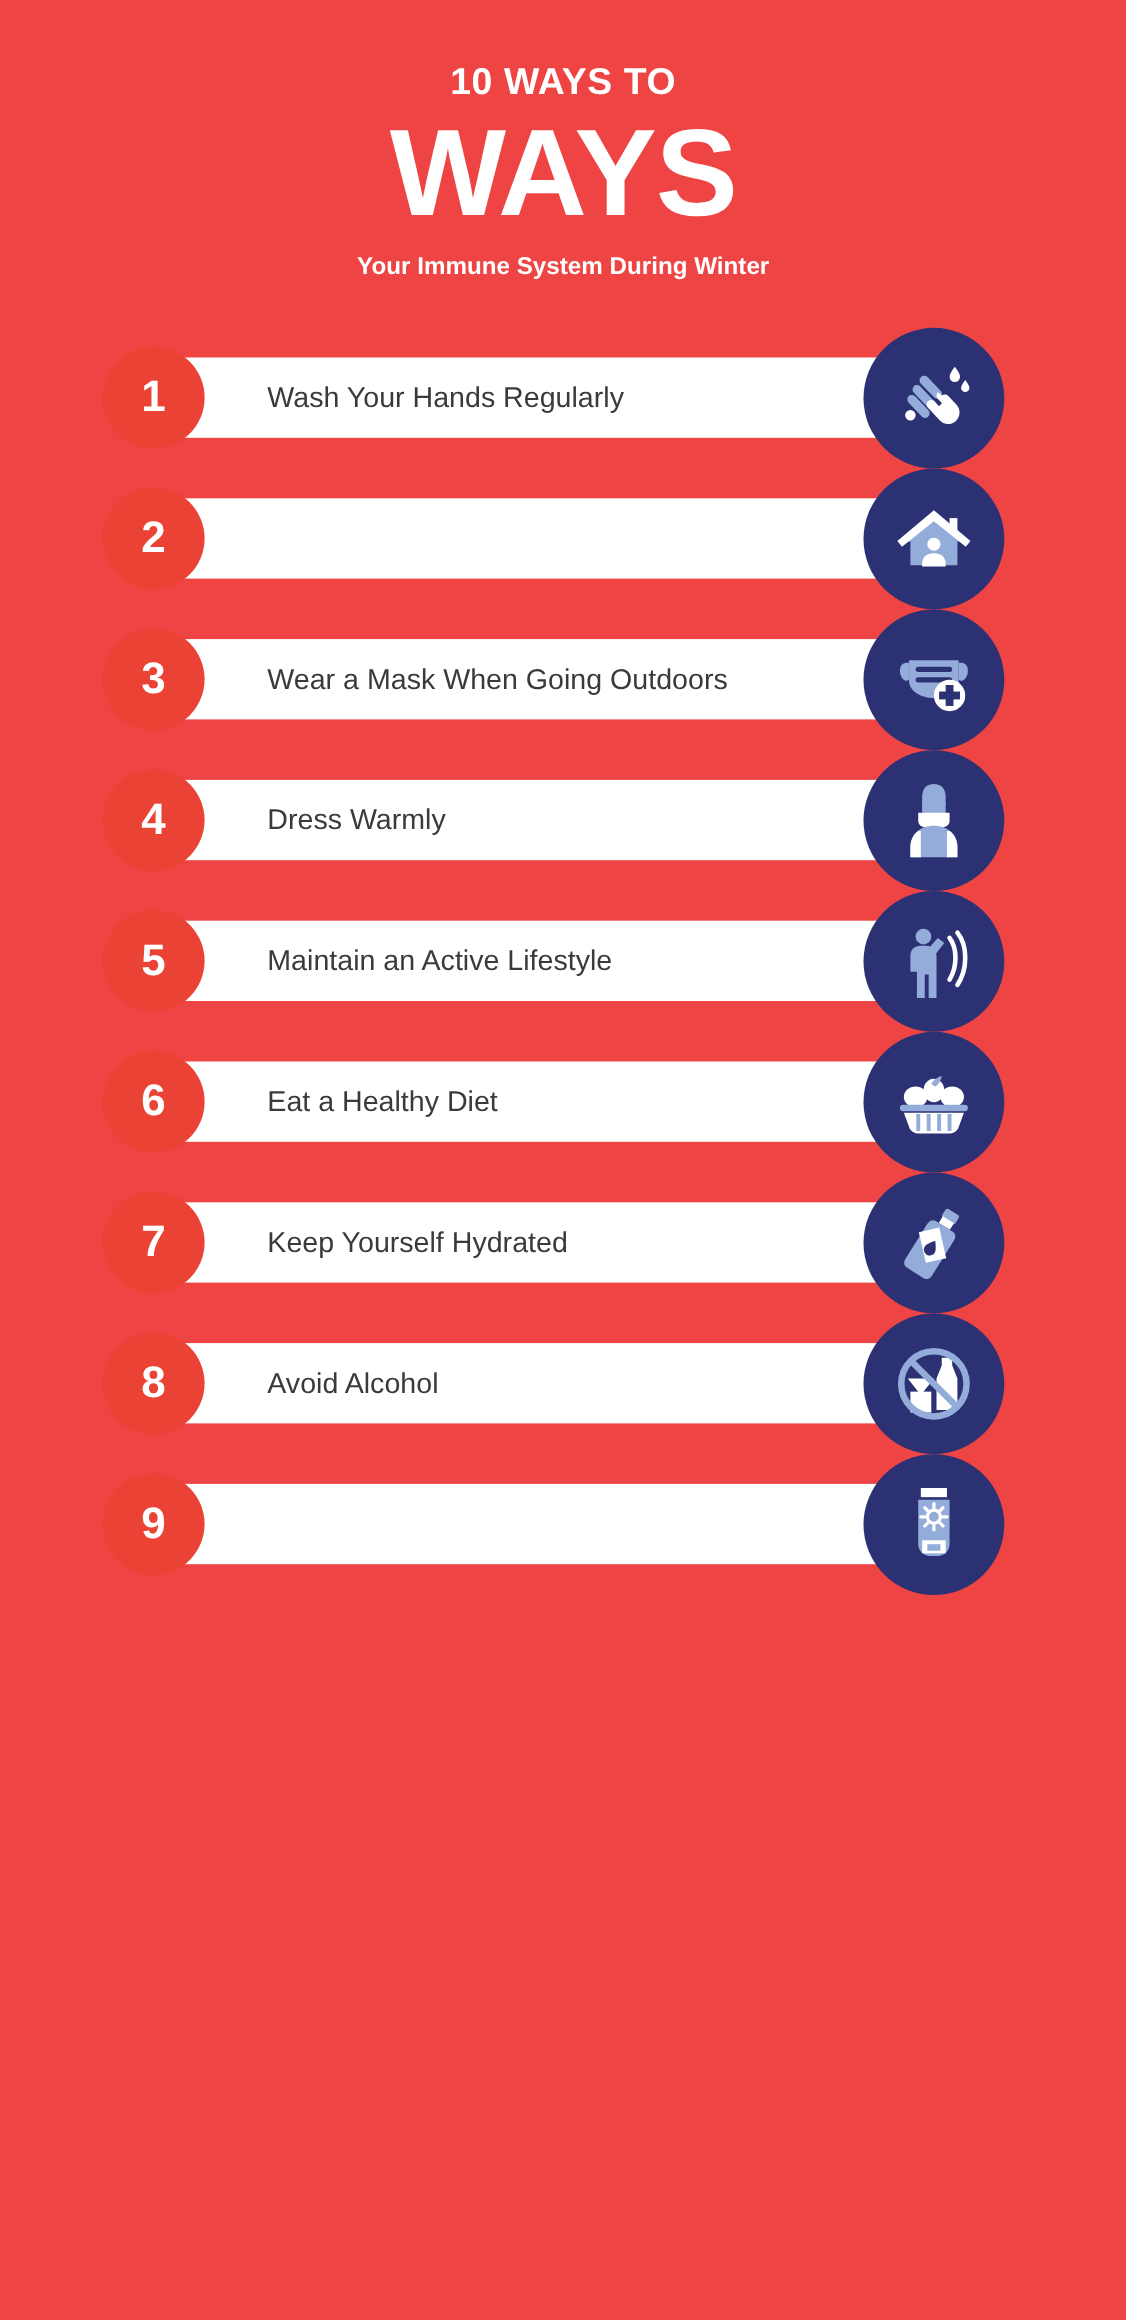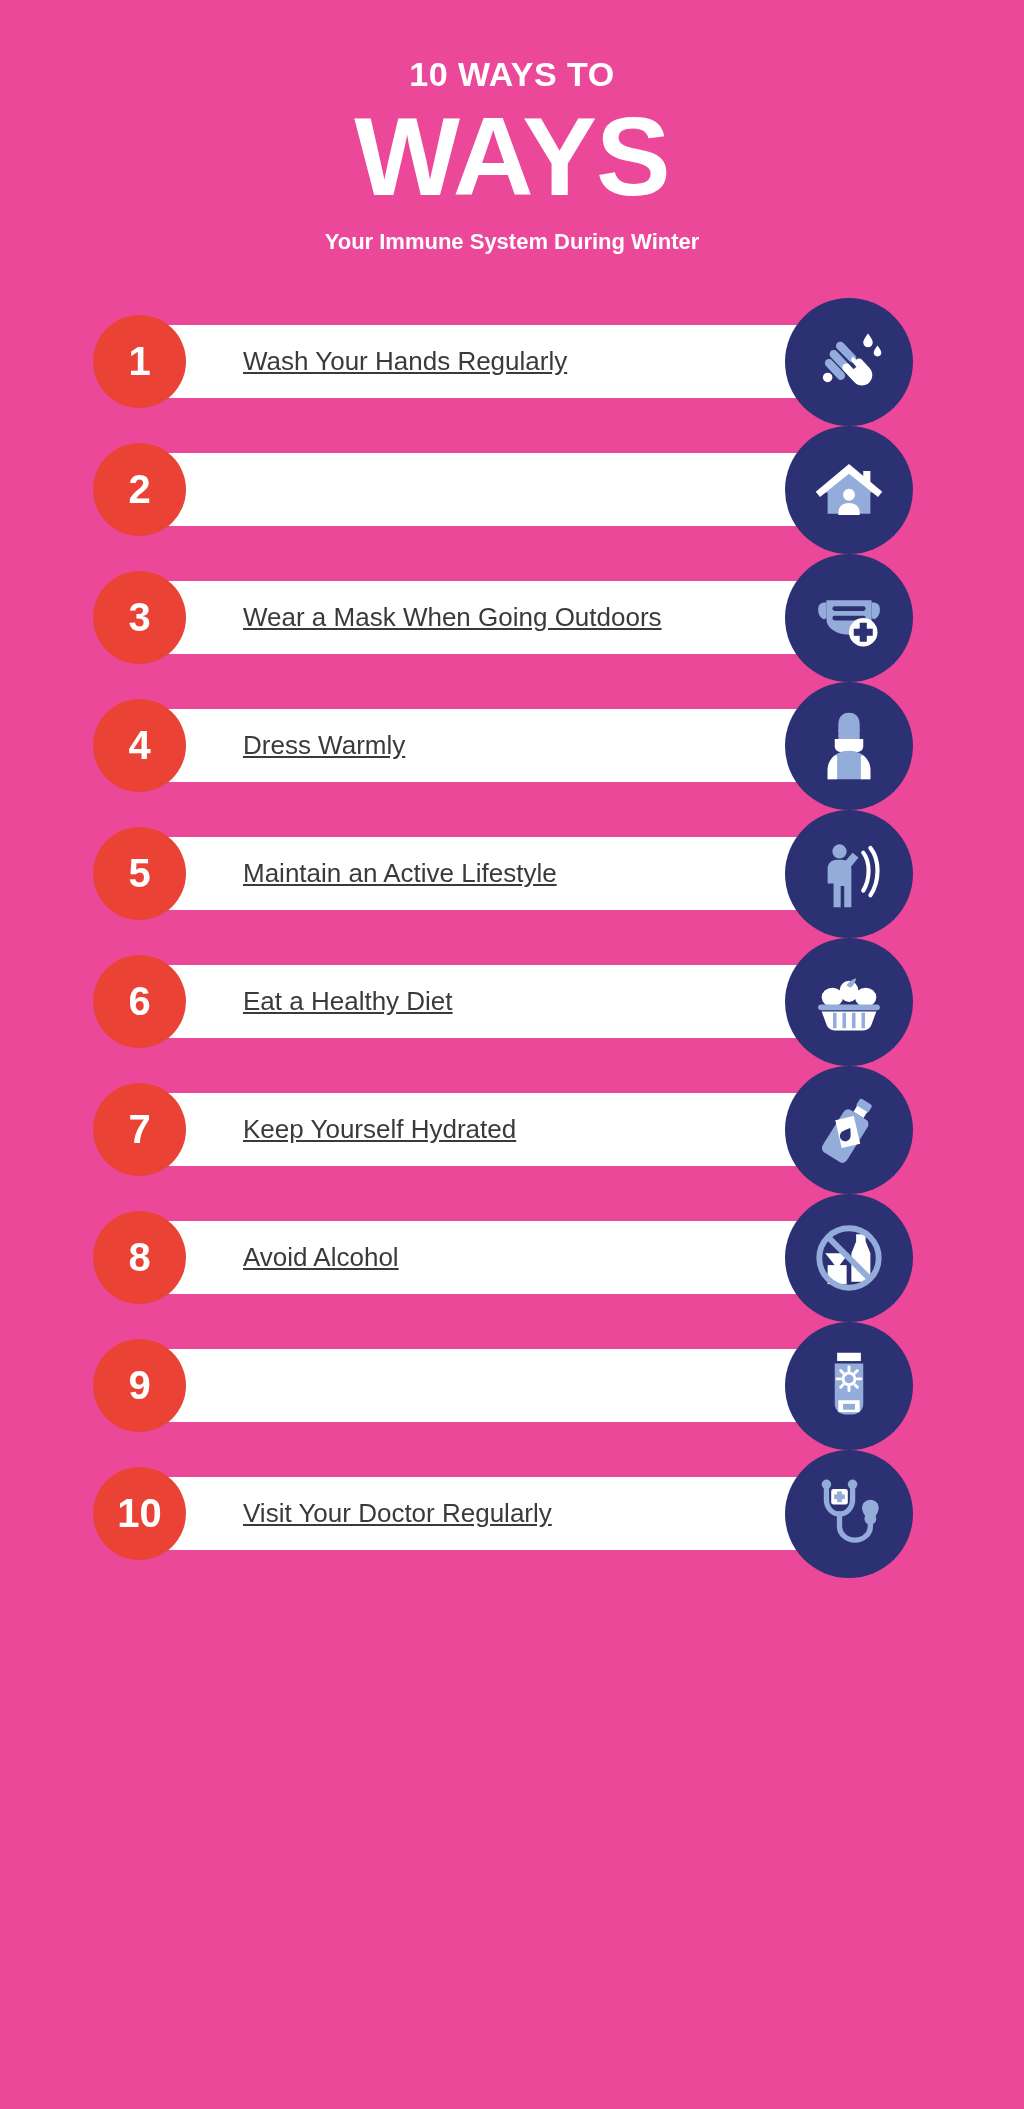--- a/index.html
+++ b/index.html
@@ -10,21 +10,21 @@
     width: 1024px;
     height: 2109px;
     background: #3c52a0;
     font-family: "Liberation Sans", sans-serif;
     overflow: hidden;
   }
   .poster {
     position: relative;
     width: 1024px;
     height: 2109px;
-    background: #ec4899;
+    background: #ef4444;
     box-sizing: border-box;
   }
 
   
   .header {
     padding-top: 56px;
     text-align: center;
   }
   .eyebrow {
     color: #ffffff;
@@ -91,21 +91,20 @@
     width: 490px;
     height: 73px;
     display: flex;
     align-items: center;
     color: #3a3a3a;
     font-size: 26px;
     font-weight: normal;
     line-height: 1.28;
     white-space: pre-line;
     z-index: 4;
-    text-decoration: underline;
   }
   .icon-circle {
     position: absolute;
     left: 785px;
     top: 0px;
     width: 128px;
     height: 128px;
     border-radius: 50%;
     background: #2c3173;
     display: flex;
@@ -286,35 +285,15 @@
             <line x1="37" y1="31" x2="39" y2="33"></line>
             <line x1="39" y1="19" x2="37" y2="21"></line>
             <line x1="27" y1="31" x2="25" y2="33"></line>
           </g>
           <rect x="23" y="44" width="18" height="10" fill="#ffffff"></rect>
           <rect x="27" y="47" width="10" height="5" fill="#93acd9"></rect>
         </svg>
       </div>
     </div>
 
-    <div class="row">
-      <div class="bar"></div>
-      <div class="num-badge">10</div>
-      <div class="label">Visit Your Doctor Regularly</div>
-      <div class="icon-circle">
-        <svg viewBox="0 0 64 64" xmlns="http://www.w3.org/2000/svg">
-          <g fill="none" stroke="#93acd9" stroke-width="4.5" stroke-linecap="round">
-            <path d="M13 8v12c0 7 5 12 11 12s11-5 11-12V8"></path>
-            <path d="M24 32v10c0 7 6 12 13 12s13-5 13-12v-6"></path>
-          </g>
-          <circle cx="13" cy="7" r="4" fill="#93acd9"></circle>
-          <circle cx="35" cy="7" r="4" fill="#93acd9"></circle>
-          <rect x="17" y="11" width="14" height="13" rx="2" fill="#ffffff"></rect>
-          <rect x="22" y="13" width="4" height="9" fill="#93acd9"></rect>
-          <rect x="19.5" y="15.5" width="9" height="4" fill="#93acd9"></rect>
-          <path d="M50 20c4 0 7 3 7 7 0 6-7 11-7 11s-7-5-7-11c0-4 3-7 7-7z" fill="#93acd9"></path>
-          <circle cx="50" cy="36" r="5" fill="#93acd9"></circle>
-        </svg>
-      </div>
-    </div>
 
   </div>
 </div>
 
 </body></html>

